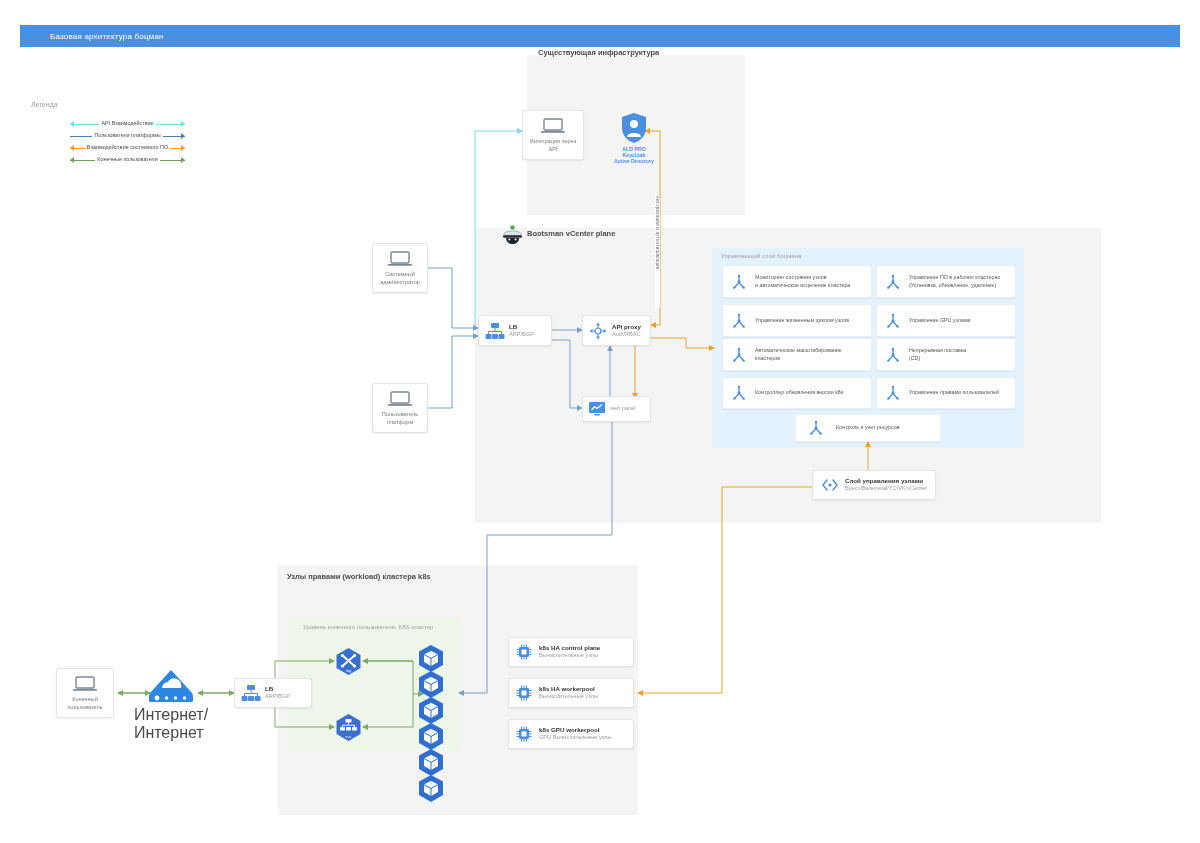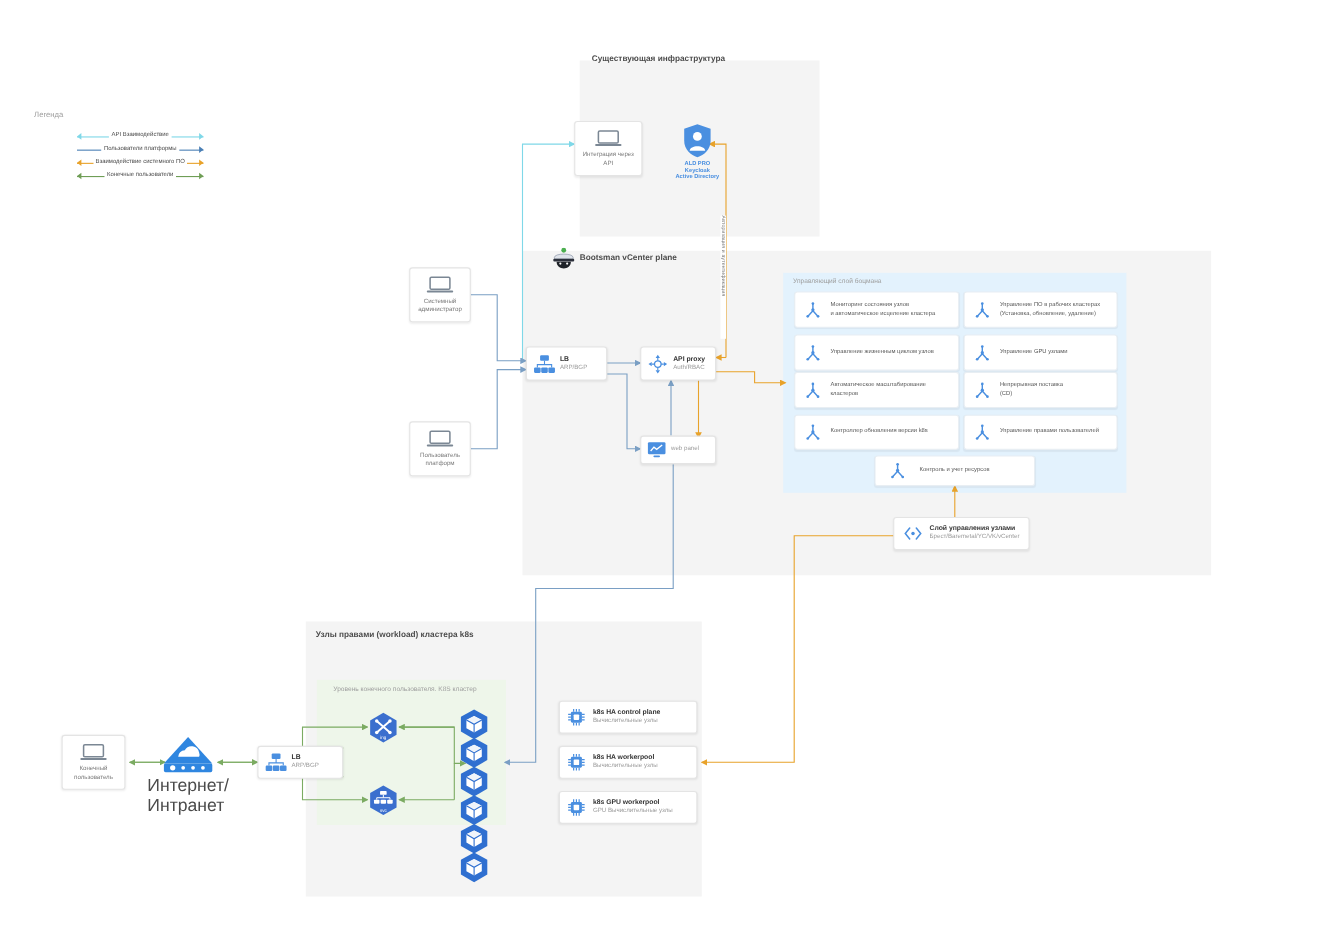--- a/index.html
+++ b/index.html
@@ -92,20 +92,23 @@
     position:absolute; font-size:4.6px; color:#7a7a7a;
     writing-mode: vertical-rl; text-orientation: mixed;
     letter-spacing:.2px; white-space:nowrap; background:#fff;
   }
 </style>
 </head>
 <body>
 
 <div id="canvas">
 
+  <div class="titlebar">
+    <span class="t">Базовая архитектура боцман</span>
+  </div>
 
   <div class="legend-title">Легенда</div>
   <div class="legend-rows">
     <div class="lg-row" style="color:#7fd8e8">
       <div class="lg-line" style="background:#7fd8e8"></div>
       <div class="lg-arrow-l"></div>
       <div class="lg-arrow-r"></div>
       <div class="lg-txt">API Взаимодействие</div>
     </div>
     <div class="lg-row" style="color:#4a7fb5">
@@ -431,21 +434,21 @@
   <div style="position:absolute; left:144px; top:668px; width:54px; display:flex; flex-direction:column; align-items:center;">
     <svg class="icon" width="50" height="36" viewBox="0 0 50 36">
       <path d="M25 2 L47 26 H3 Z" fill="#2f86e0"></path>
       <rect x="3" y="26" width="44" height="8" rx="1.5" fill="#2f86e0"></rect>
       <path d="M16 20 a6 6 0 0 1 6-6 a7 7 0 0 1 13 2 a5 5 0 0 1 0 4 Z" fill="#fff"></path>
       <circle cx="11" cy="30" r="2.4" fill="#fff"></circle>
       <circle cx="20.5" cy="30" r="1.7" fill="#fff"></circle>
       <circle cx="29.5" cy="30" r="1.7" fill="#fff"></circle>
       <circle cx="38.5" cy="30" r="1.7" fill="#fff"></circle>
     </svg>
-    <div class="lbl" style="margin-top:2px; color:#4b4b4b;">Интернет/Интранет</div>
+    <div class="lbl" style="margin-top:2px; color:#4b4b4b;">Интернет/Интернет</div>
   </div>
 
   <div class="card" style="left:234px; top:678px; width:78px; height:30px;">
     <svg class="icon" width="20" height="20" viewBox="0 0 20 20" style="margin-left:6px;">
       <rect x="6" y="2" width="8" height="5" rx="1" fill="#4a8fe0"></rect>
       <rect x="0.5" y="13" width="6" height="5" rx="1" fill="#4a8fe0"></rect>
       <rect x="7" y="13" width="6" height="5" rx="1" fill="#4a8fe0"></rect>
       <rect x="13.5" y="13" width="6" height="5" rx="1" fill="#4a8fe0"></rect>
       <path d="M10 7 V10 M3.5 13 V10.5 H16.5 V13" fill="none" stroke="#4a8fe0" stroke-width="1"></path>
     </svg>

